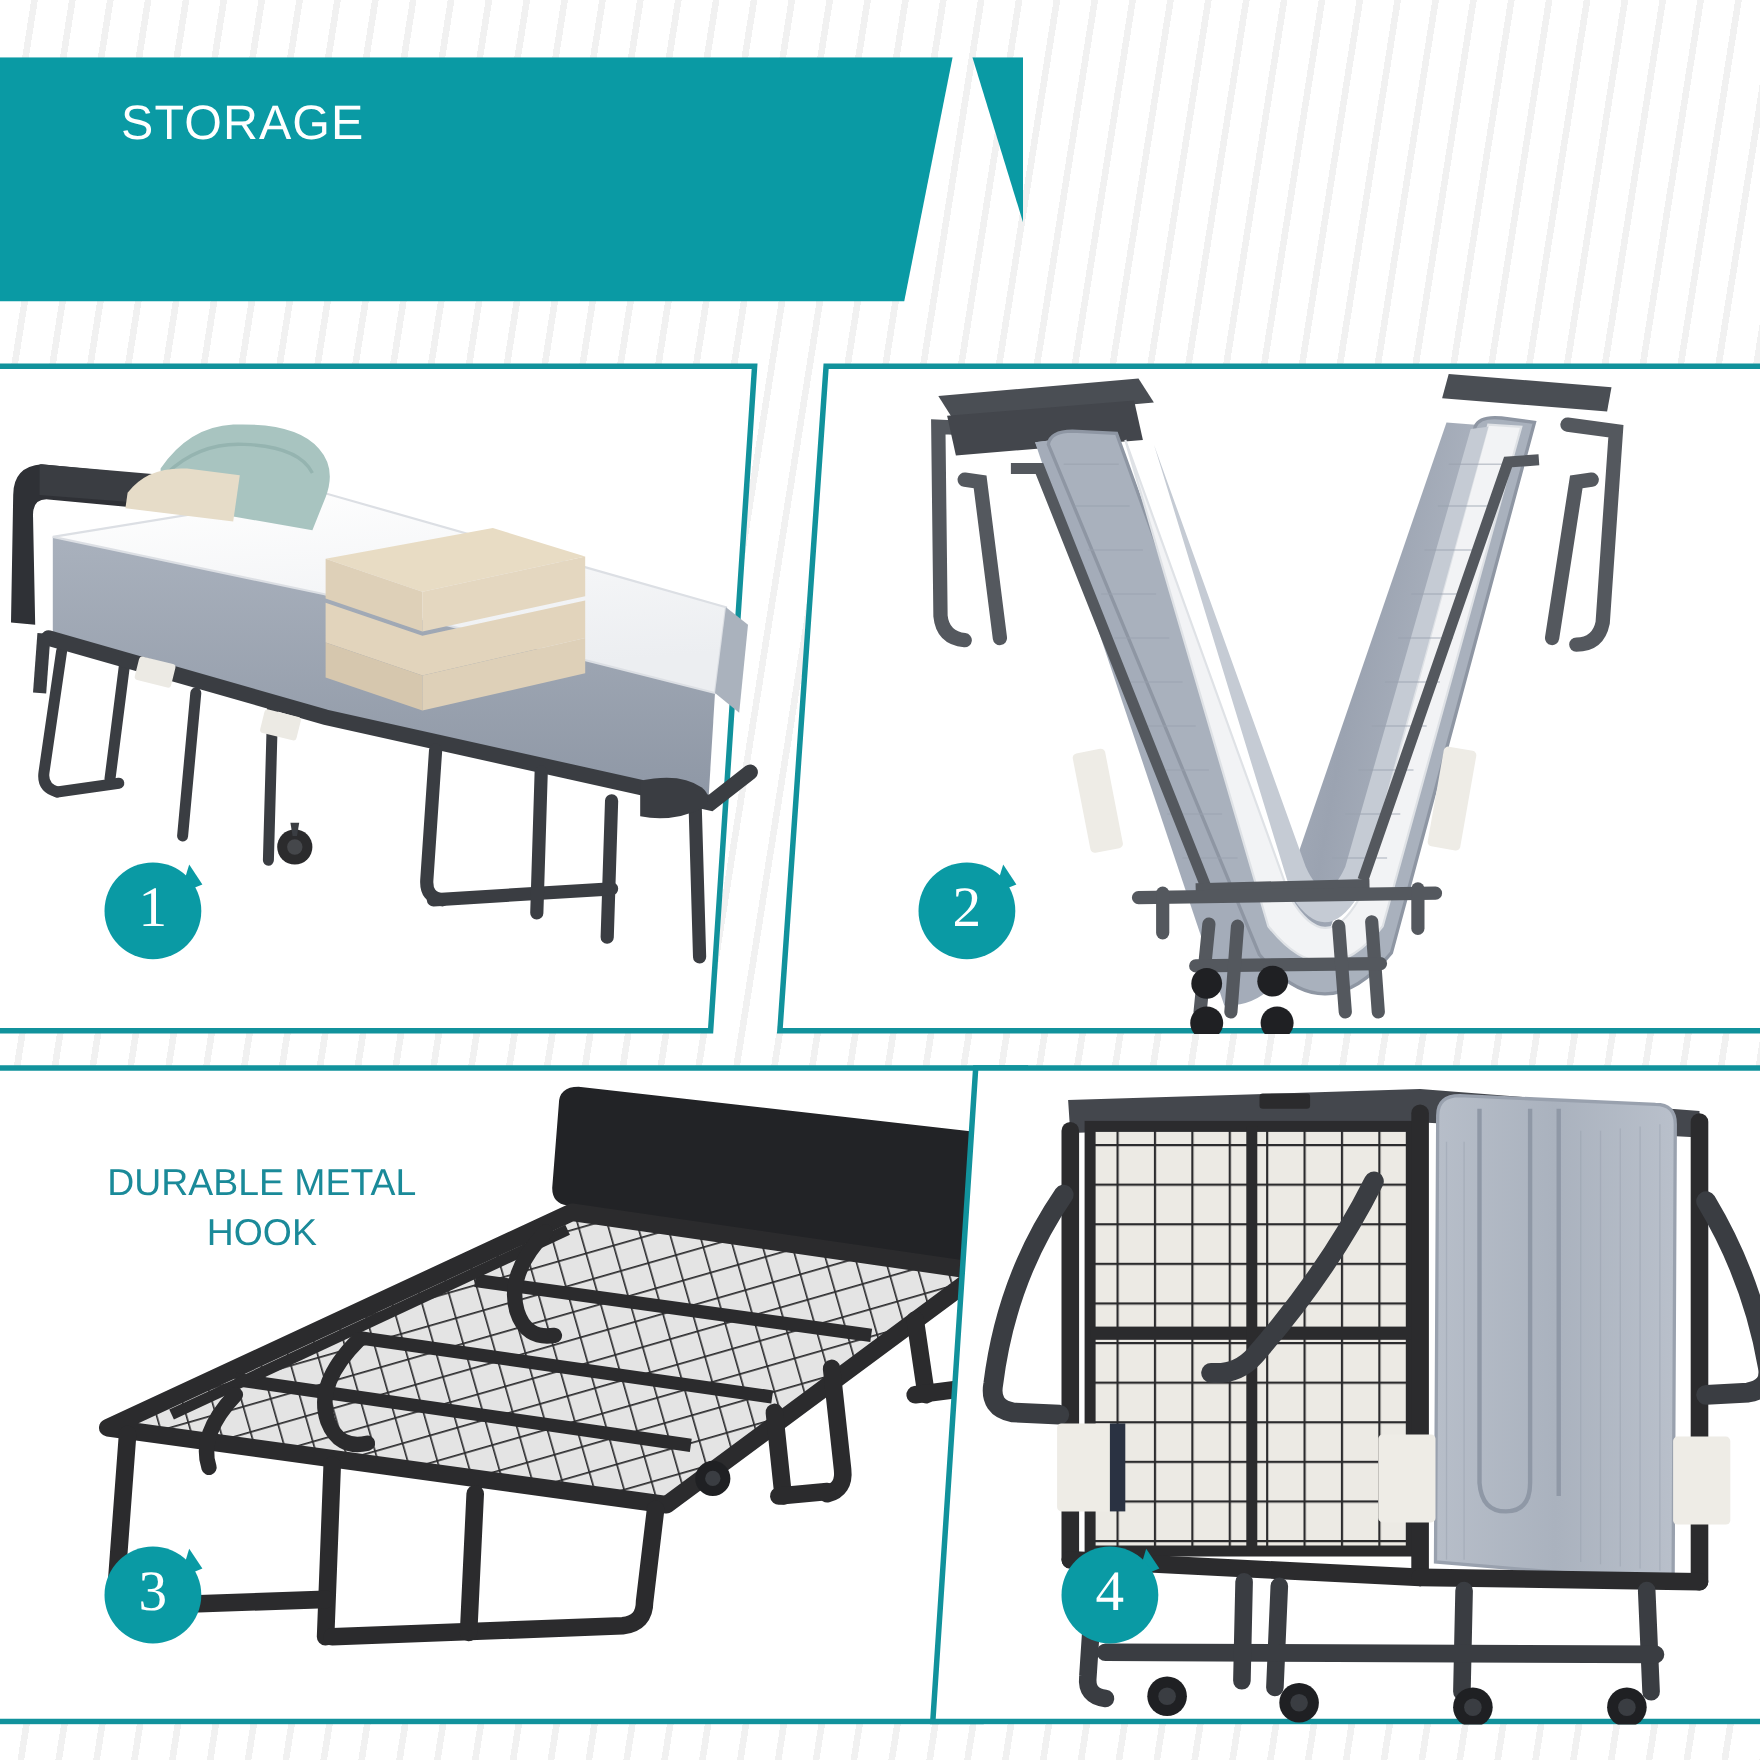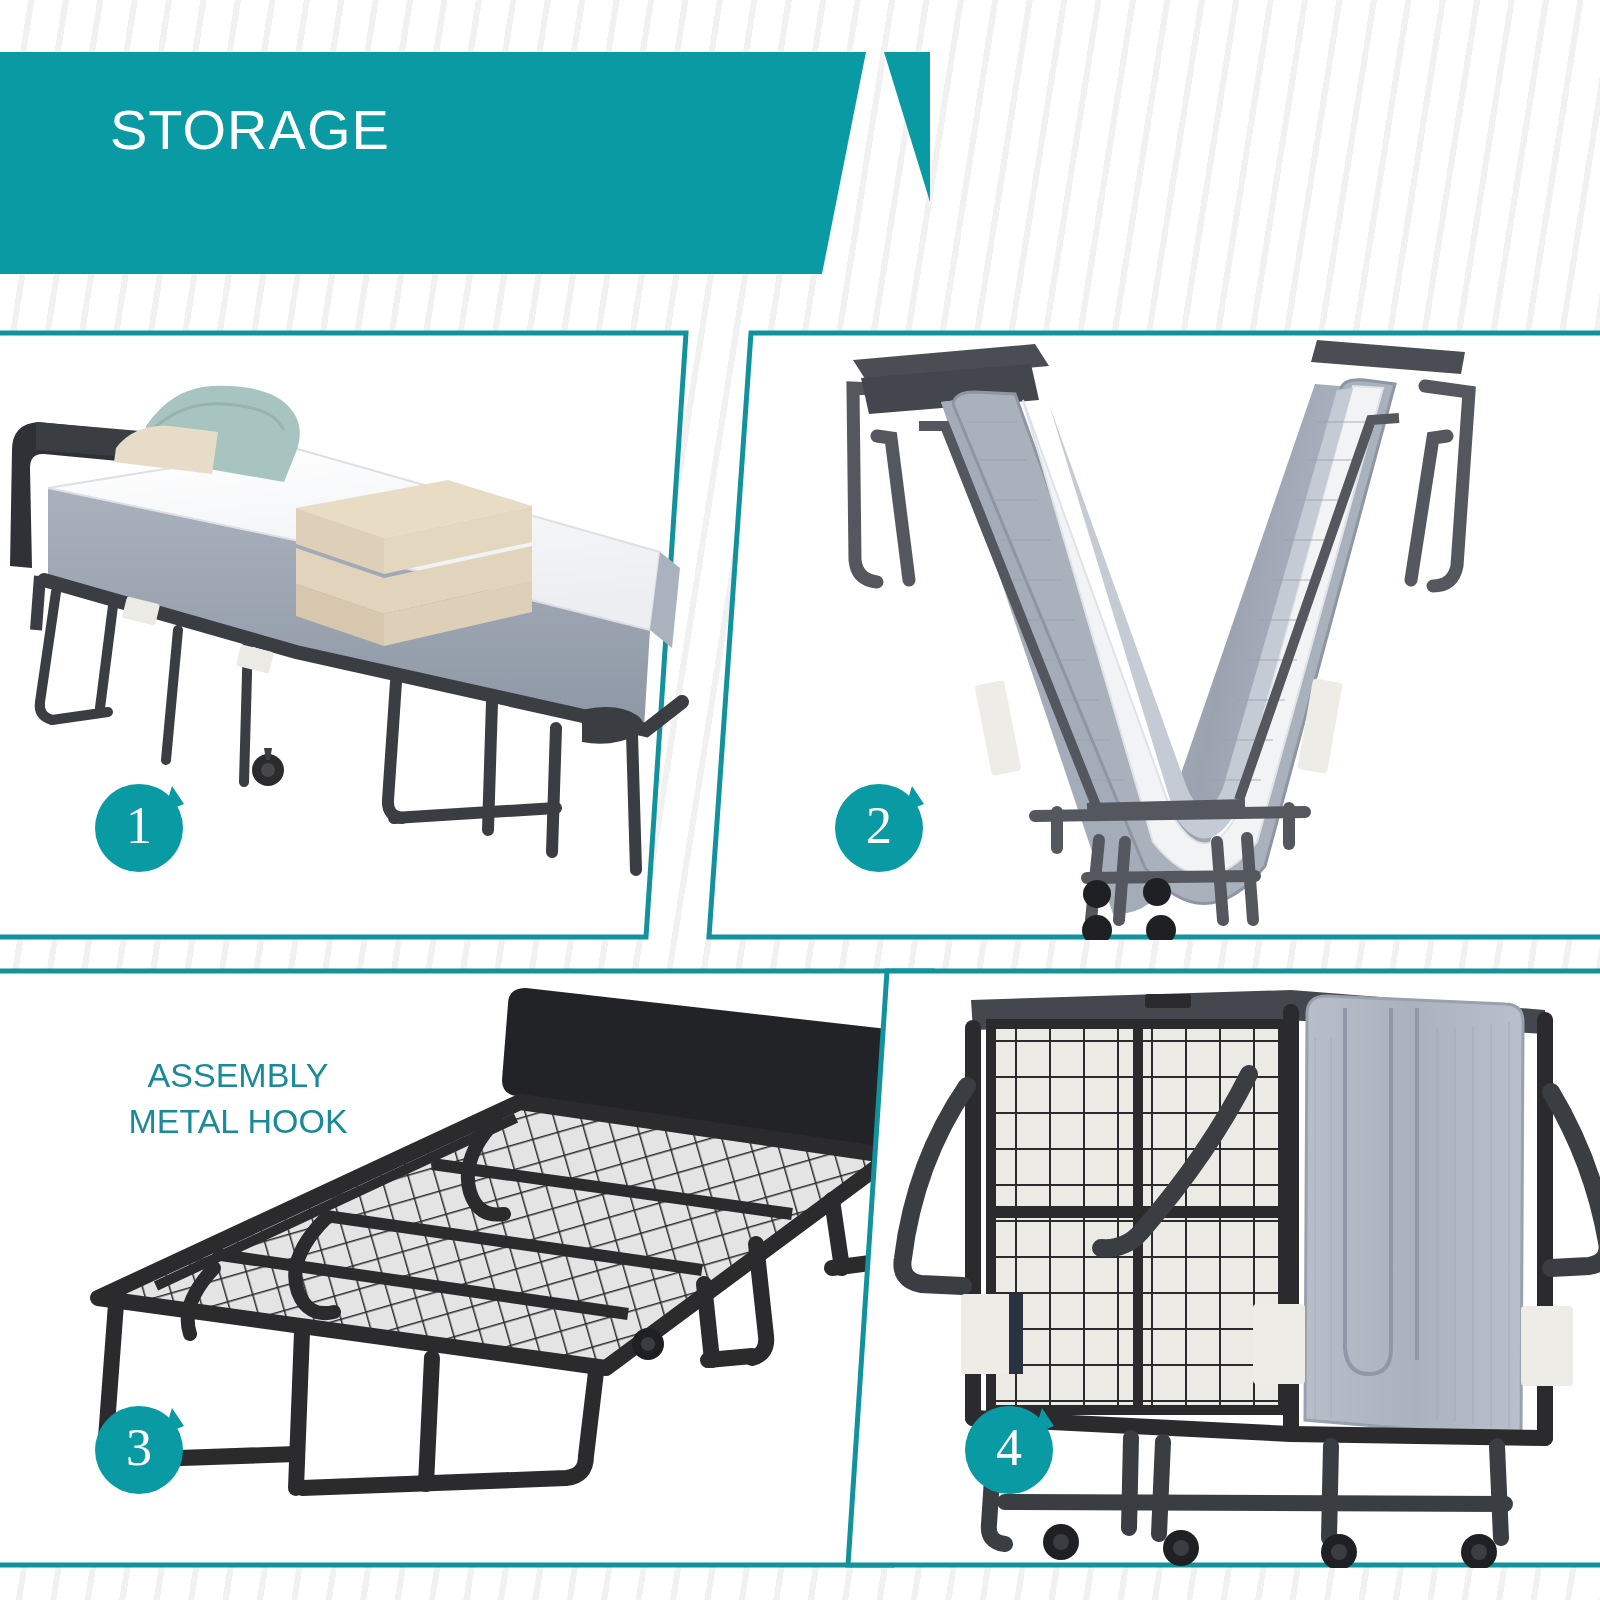--- a/index.html
+++ b/index.html
@@ -23,22 +23,22 @@
   }
   #banner svg{display:block;}
   #banner-text{
     position:absolute;left:110px;top:72px;z-index:6;
     color:#ffffff;line-height:1.0;
   }
   #banner-text .l1{
     font-size:62px;font-weight:bold;letter-spacing:0.5px;display:block;
   }
   #banner-text .l2{
-    font-size:56px;font-weight:normal;letter-spacing:1px;display:block;
-    margin-top:30px;
+    font-size:44px;font-weight:normal;letter-spacing:1px;display:block;
+    margin-top:18px;
   }
   
   .panel{position:absolute;z-index:2;}
   .panel .frame{position:absolute;left:0;top:0;width:100%;height:100%;}
   .panel .frame svg{display:block;}
   .panel .art{position:absolute;left:0;top:0;width:100%;height:100%;
                overflow:hidden;}
   .panel .art svg{display:block;}
 
   #panel1{left:-4px;  top:330px;  width:700px; height:610px;}
@@ -417,21 +417,21 @@
           <circle cx="634" cy="584" r="18" fill="#1f2023"></circle>
           <circle cx="634" cy="584" r="8" fill="#3a3d42"></circle>
         </g>
 
         <rect x="300" y="26" width="46" height="14" rx="3" fill="#2b2b2d"></rect>
       </g>
     </svg>
   </div>
 </div>
 
-<div id="hook-caption">ASSEMBLY METAL HOOK</div>
+<div id="hook-caption">DURABLE METAL HOOK</div>
 
 <div class="badge" id="badge1">
   <svg width="108" height="108" viewBox="0 0 108 108">
     <path d="M80 8 L72 34 L92 26 Z" fill="#0a9aa4"></path>
     <circle cx="47" cy="50" r="44" fill="#0a9aa4"></circle>
   </svg>
   <div class="num">1</div>
 </div>
 
 <div class="badge" id="badge2">

